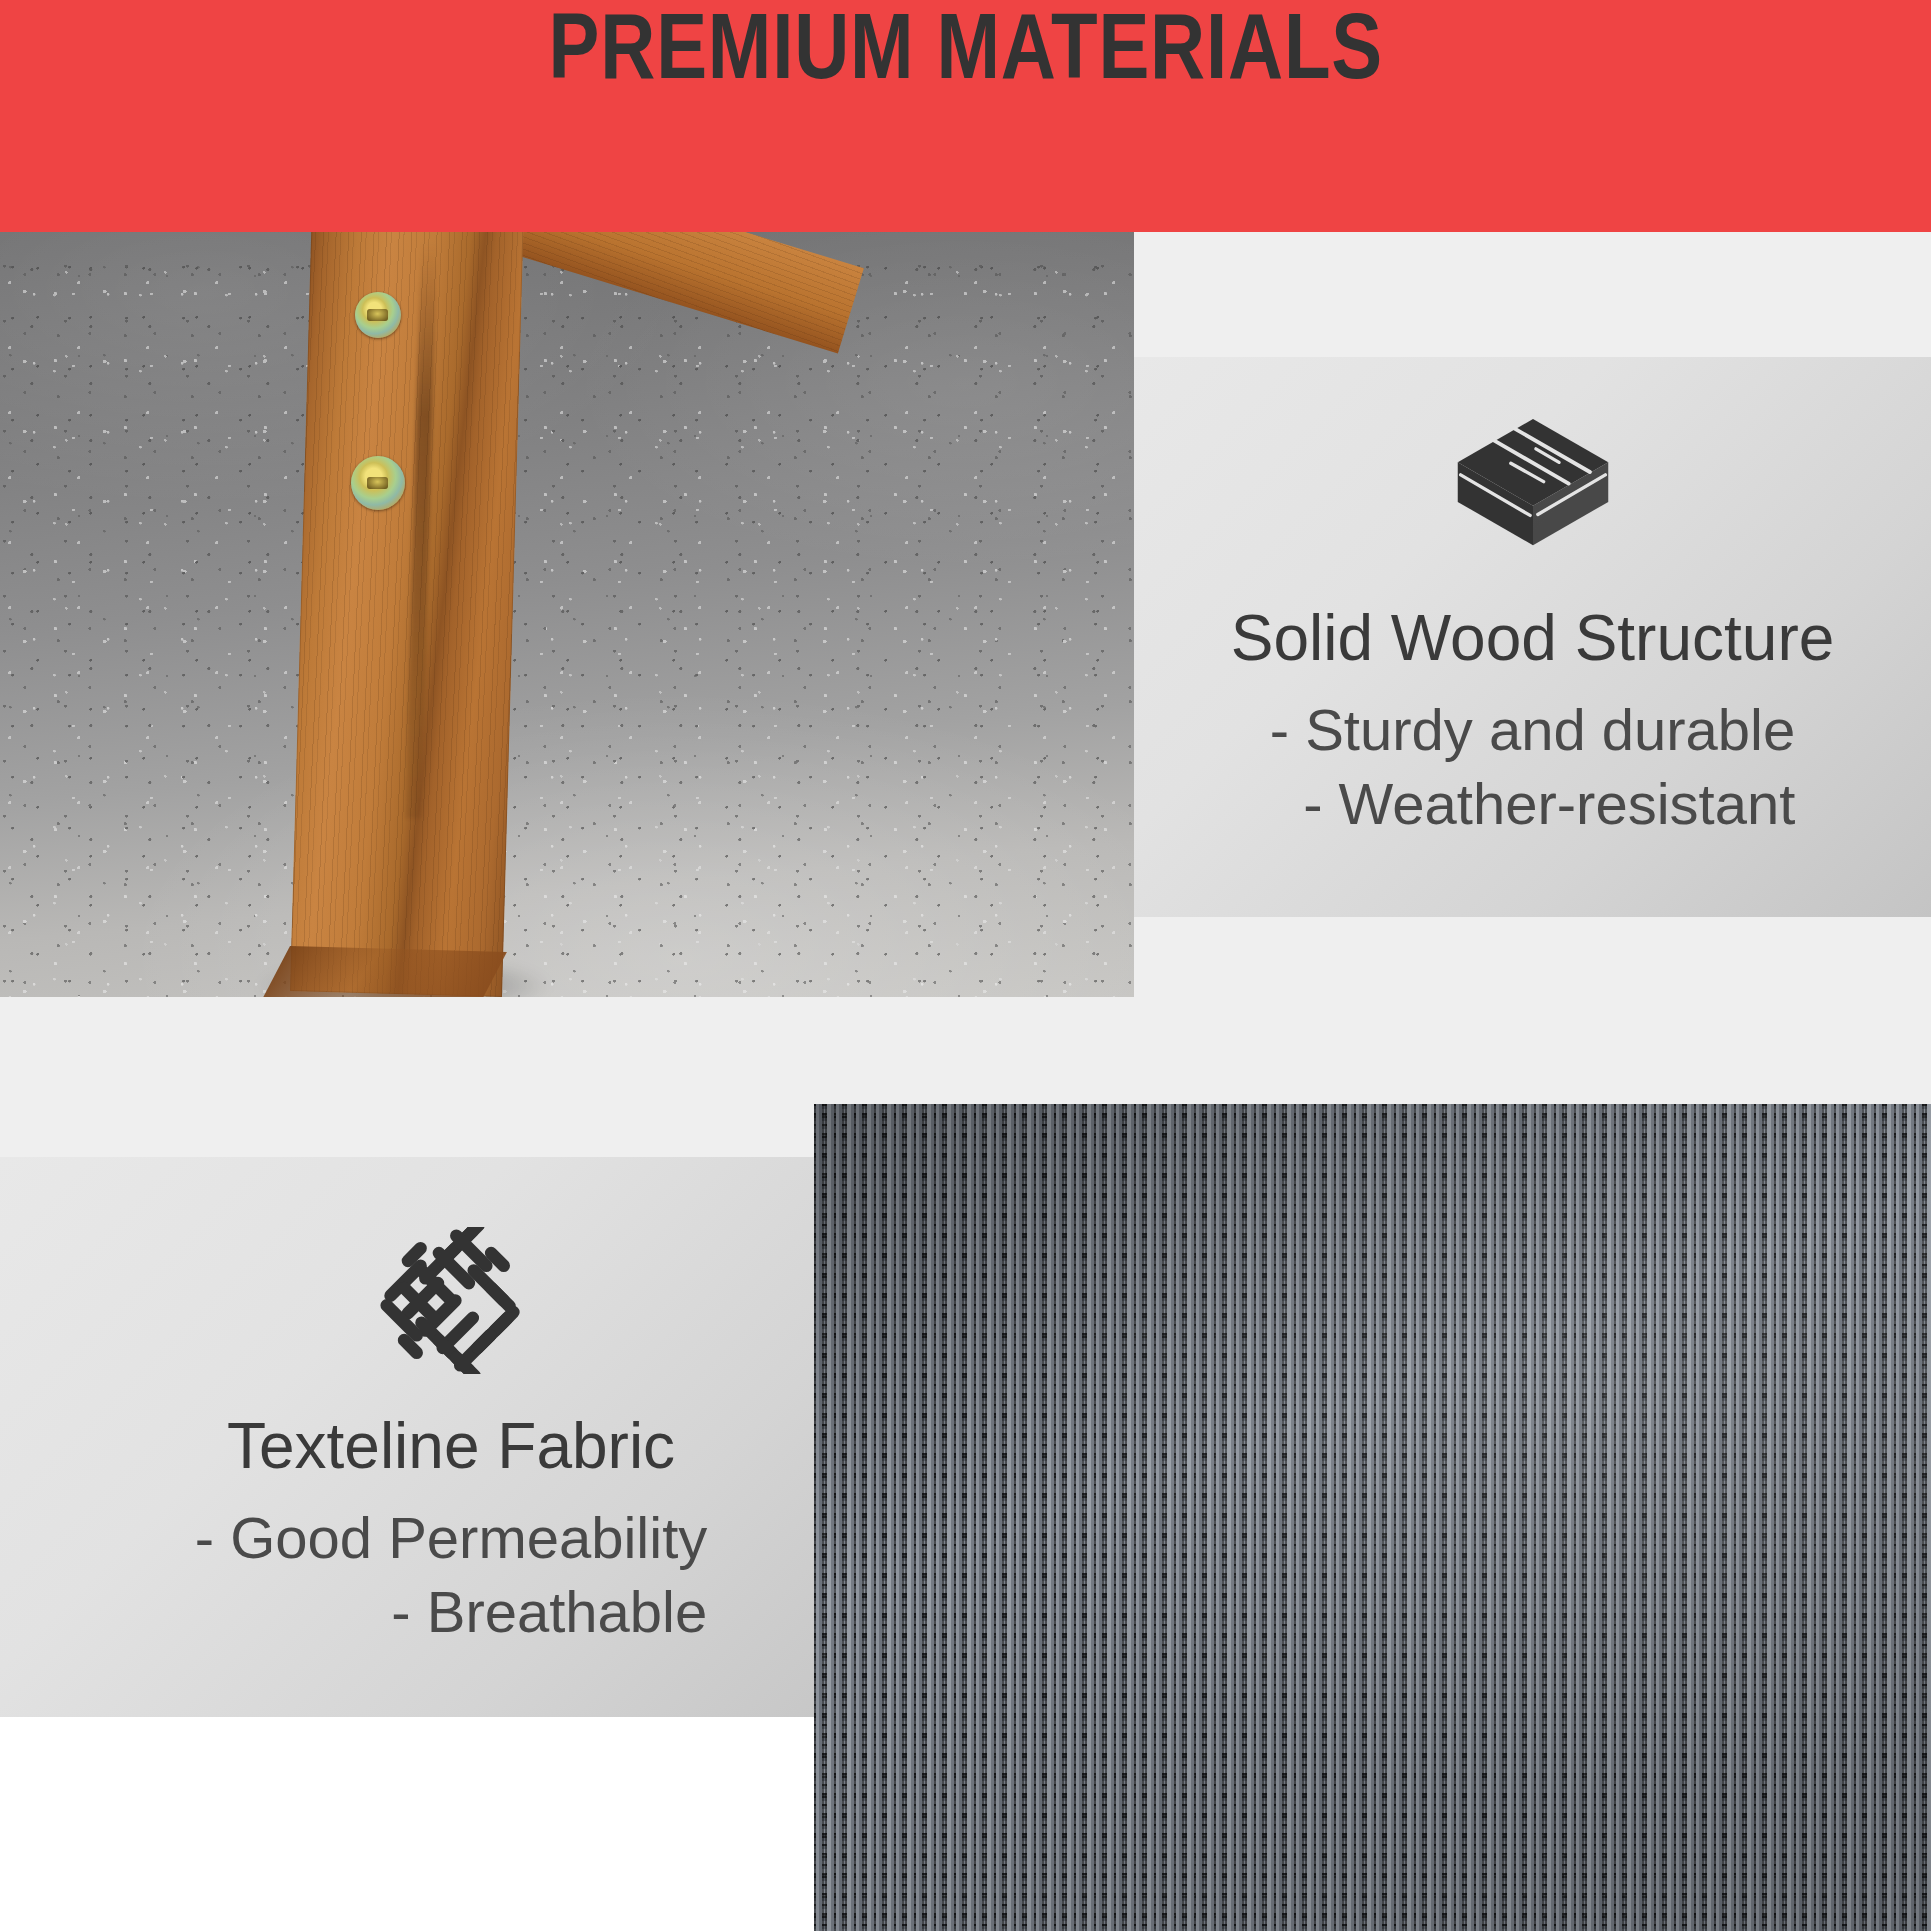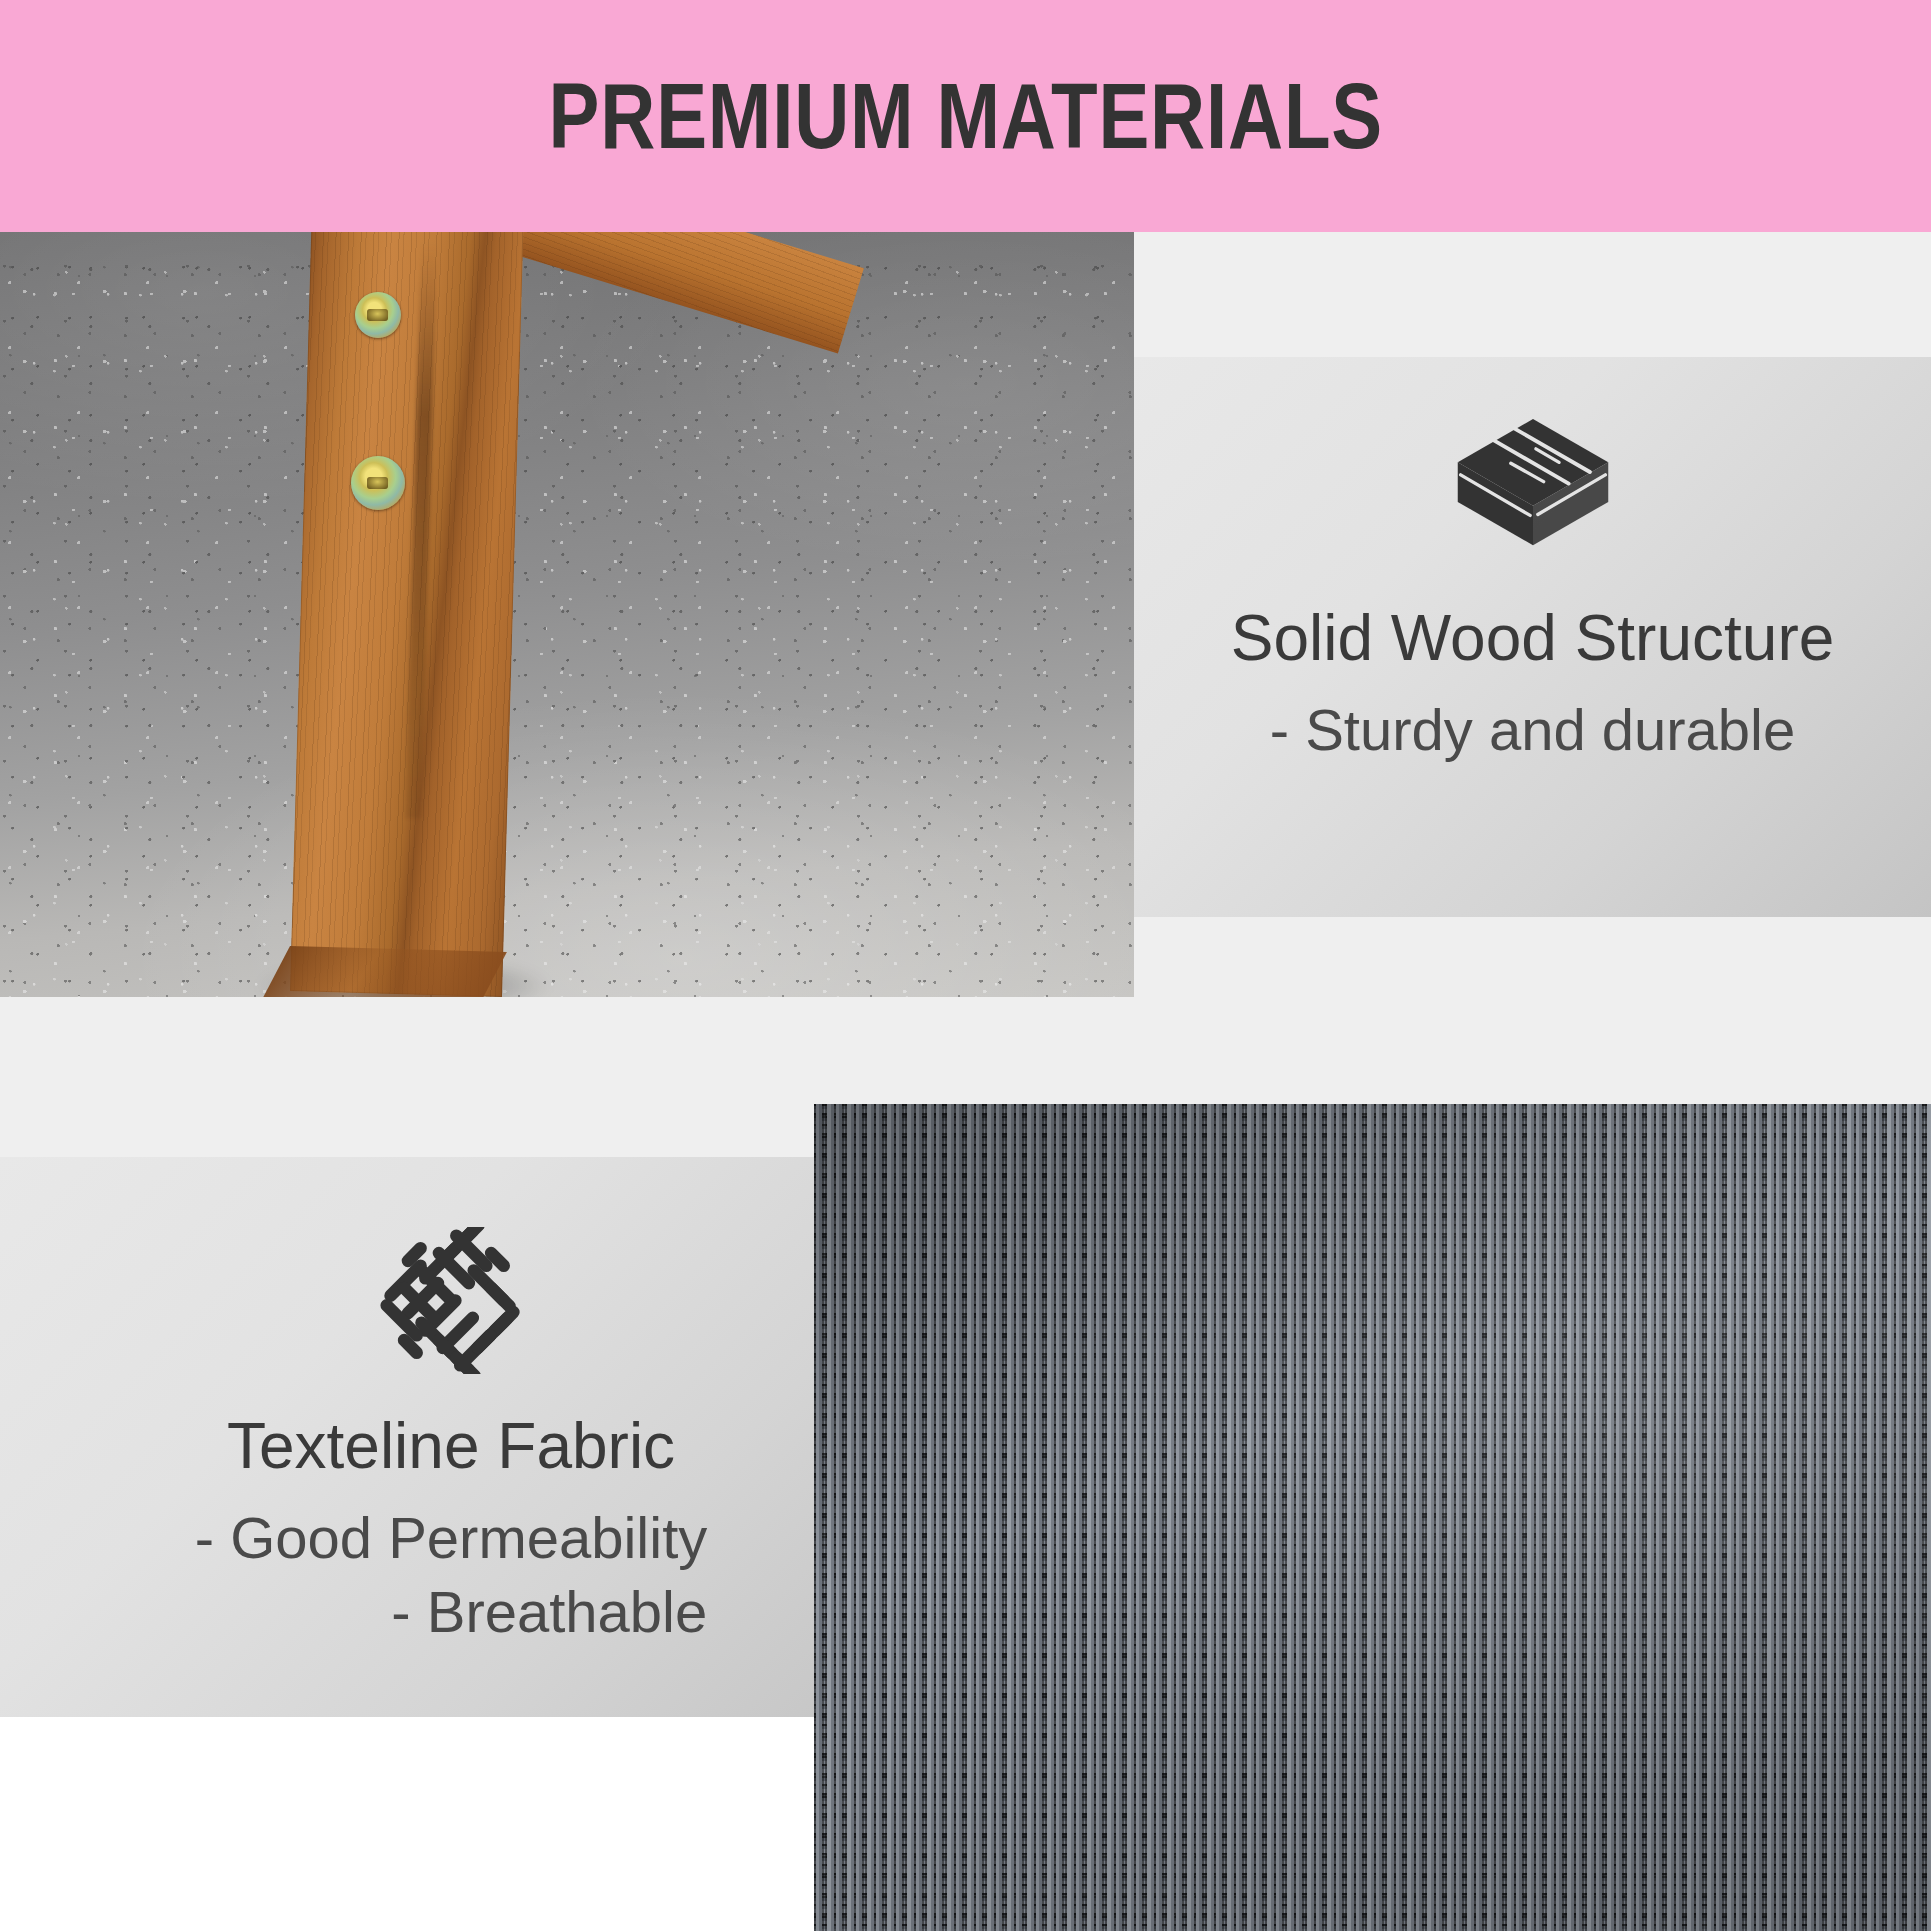--- a/index.html
+++ b/index.html
@@ -10,22 +10,22 @@
   }
 
   
   .bg-top{position:absolute;left:0;top:0;width:1931px;height:1104px;background:#efefef;}
   .bg-mid{position:absolute;left:0;top:1104px;width:1931px;height:1717px;background:#efefef;}
   .bg-white-bottom{position:absolute;left:0;top:1717px;width:1931px;height:214px;background:#ffffff;}
 
   
   .header{
     position:absolute;left:0;top:0;width:1931px;height:232px;
-    background:#f9a8d4;
-    display:flex;align-items:center;justify-content:center;
+    background:#ef4444;
+    display:flex;justify-content:center;
   }
   .title{
     font-size:93px;line-height:1;
     font-weight:bold;color:#333333;
     letter-spacing:1px;
     transform:scaleX(0.82);
     transform-origin:center center;
     white-space:nowrap;
   }
 
@@ -259,20 +259,21 @@
           <path d="M10 64 L82 106"></path>
           <path d="M160 64 L90 105"></path>
         </g>
       </svg>
     </span>
 
     <div class="feature-heading">Solid Wood Structure</div>
 
     <ul class="feature-bullets">
       <li>- Sturdy and durable</li>
+      <li>- Weather-resistant</li>
     </ul>
 
   </div>
 </div>
 
 <div class="panel panel-fabric">
   <div class="panel-inner">
 
     <span class="feature-icon">
       <svg width="147" height="147" viewBox="0 0 152 152" aria-hidden="true">

